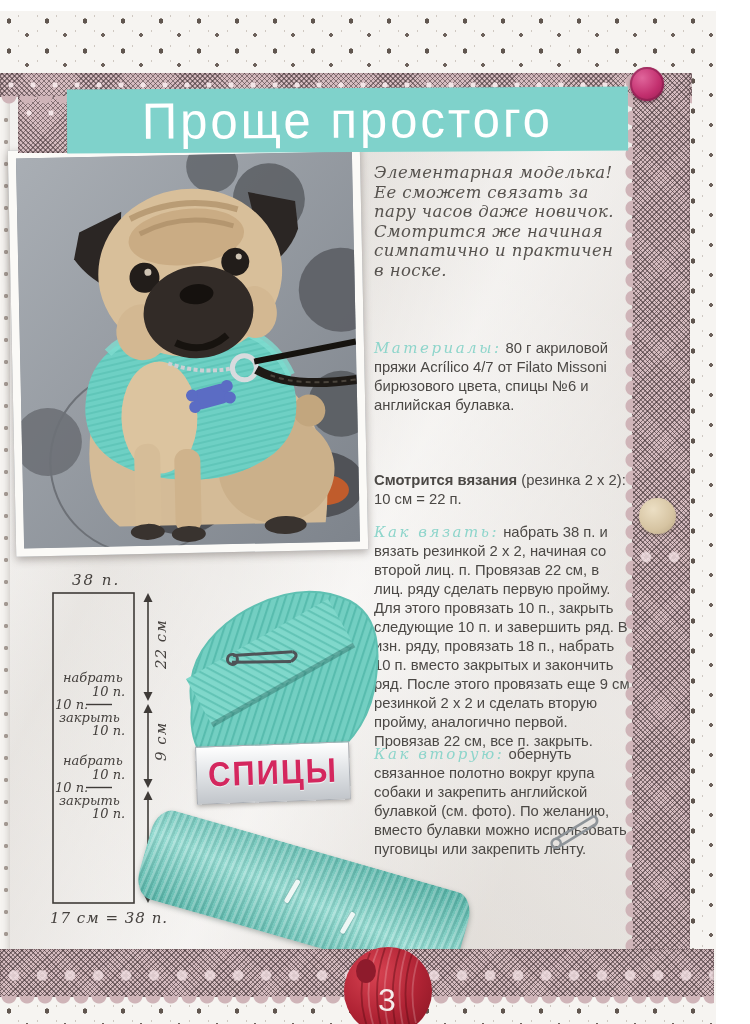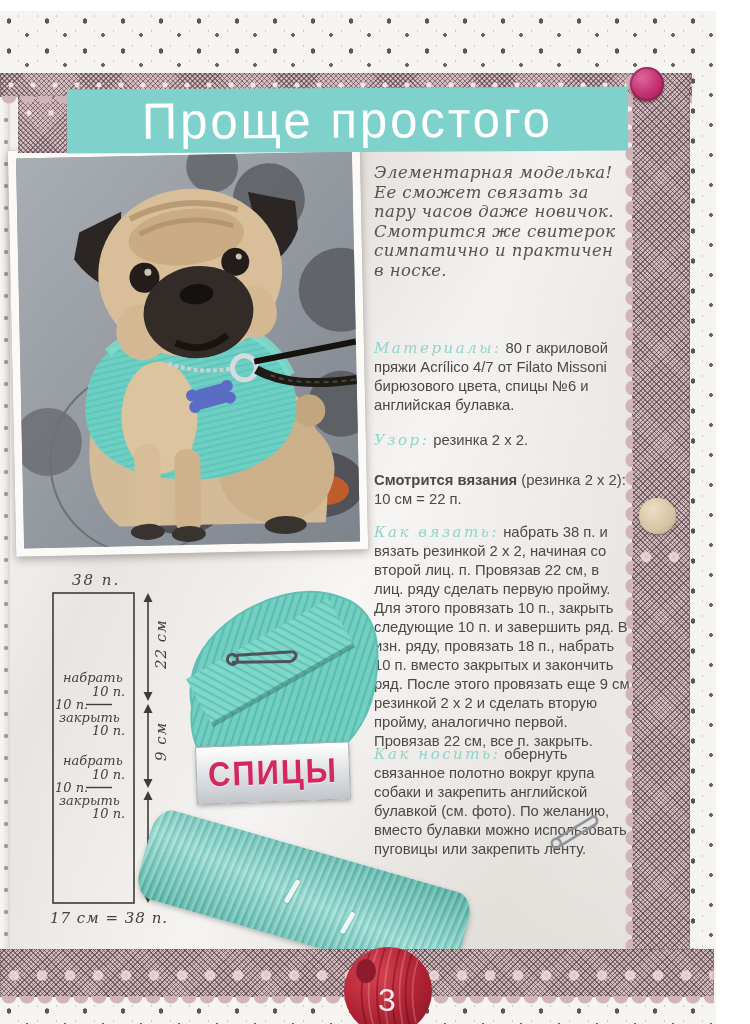--- a/index.html
+++ b/index.html
@@ -206,40 +206,37 @@
           <circle cx="172" cy="248" r="6" fill="#5b6cc4"></circle>
         <circle cx="208" cy="236" r="6" fill="#5b6cc4"></circle>
           <circle cx="208" cy="248" r="6" fill="#5b6cc4"></circle>
       </g>
       <path d="M234 208 L336 190" stroke="#16130f" stroke-width="6"></path>
       <path d="M236 216 Q270 236 336 228" stroke="#1e1a16" stroke-width="9" fill="none"></path>
       <path d="M250 222 Q280 234 336 228" stroke="#4a443c" stroke-width="2" fill="none" stroke-dasharray="5 4"></path>
     </svg>
   </div>
 
-  <div class="col hand" id="intro">Элементарная моделька! Ее сможет связать за пару часов даже новичок. Смотрится же свитерок симпатично и практичен в носке.</div>
+  <div class="col hand" id="intro">Элементарная моделька! Ее сможет связать за пару часов даже новичок. Смотрится же начиная симпатично и практичен в носке.</div>
 
   <div class="col para" style="top:328px;">
     <span class="shead">Материалы:</span><span> 80 г акриловой пряжи Acrílico 4/7 от Filato Missoni бирюзового цвета, спицы №6 и английская булавка.</span>
   </div>
 
-  <div class="col para" style="top:420px;">
-    <span class="shead">Узор:</span><span> резинка 2 х 2.</span>
-  </div>
 
   <div class="col para" style="top:460px;">
     <span class="b">Смотрится вязания</span><span> (резинка 2 х 2): 10 см = 22 п.</span>
   </div>
 
   <div class="col para" style="top:512px;">
     <span class="shead">Как вязать:</span><span> набрать 38 п. и вязать резинкой 2 х 2, начиная со второй лиц. п. Провязав 22 см, в лиц. ряду сделать первую пройму. Для этого провязать 10 п., закрыть следующие 10 п. и завершить ряд. В изн. ряду, провязать 18 п., набрать 10 п. вместо закрытых и закончить ряд. После этого провязать еще 9 см резинкой 2 х 2 и сделать вторую пройму, аналогично первой. Провязав 22 см, все п. закрыть.</span>
   </div>
 
   <div class="col para" style="top:734px;">
-    <span class="shead">Как носить:</span><span> обернуть связанное полотно вокруг крупа собаки и закрепить английской булавкой (см. фото). По желанию, вместо булавки можно использовать пуговицы или закрепить ленту.</span>
+    <span class="shead">Как вторую:</span><span> обернуть связанное полотно вокруг крупа собаки и закрепить английской булавкой (см. фото). По желанию, вместо булавки можно использовать пуговицы или закрепить ленту.</span>
   </div>
 
   <svg id="knit-diagram" width="170" height="372" viewBox="0 0 170 372">
     <text x="42" y="22" font-size="15" letter-spacing="2">38 п.</text>
     <rect x="23" y="30" width="81" height="310" fill="none" stroke="#3f3b38" stroke-width="1.6"></rect>
 
     <g stroke="#3f3b38" stroke-width="1.6">
       <line x1="118" y1="34" x2="118" y2="134"></line>
       <line x1="118" y1="145" x2="118" y2="221"></line>
       <line x1="118" y1="232" x2="118" y2="336"></line>

